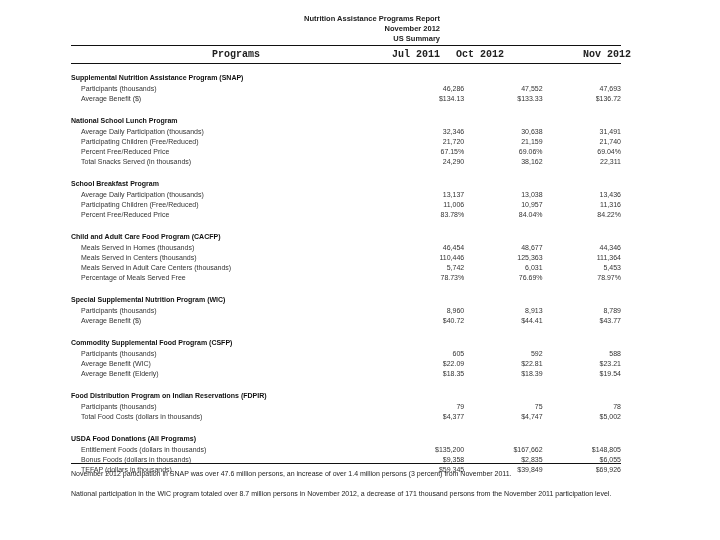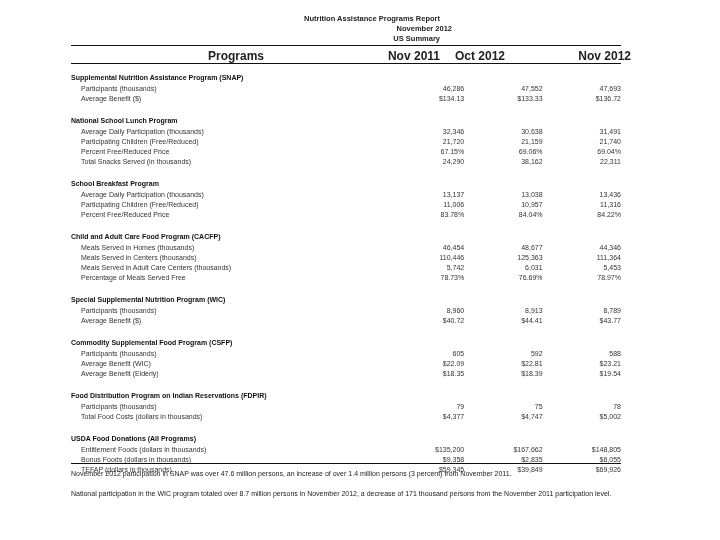--- a/index.html
+++ b/index.html
@@ -1,27 +1,27 @@
 <!DOCTYPE html>
 <html><head>
 <meta charset="utf-8">
 <style>
   html, body { margin: 0; padding: 0; background: #ffffff; }
   body { width: 720px; height: 540px; position: relative; overflow: hidden;
          font-family: "Liberation Sans", sans-serif; color: #222; }
   .title { position: absolute; left: 0; width: 440px; text-align: right;
            font-weight: bold; font-size: 7.5px; line-height: 10px; color:#222; }
   .t1 { top: 14px; left: 0; width: 440px; }
-  .t2 { top: 24px; padding-left: 12px; }
+  .t2 { top: 24px; }
   .t3 { top: 34px; }
   .rule { position: absolute; left: 71px; width: 550px; height: 1px; background: #111; }
   .r1 { top: 45px; }
   .r2 { top: 63px; }
   .r3 { top: 463px; }
-  .hdr { position: absolute; top: 49px; font-weight: bold; font-size: 12px; }
+  .hdr { position: absolute; top: 49px; font-weight: bold; font-size: 10px; font-family: Liberation Mono, monospace; }
   table { position: absolute; left: 71px; top: 72px; width: 550px; border-collapse: collapse;
           font-size: 7px; }
   td { padding: 0; height: 10px; line-height: 10px; white-space: nowrap; }
   td.lbl { padding-left: 10px; width: 330px; color:#333; }
   td.num { text-align: right; color:#333; }
   td.v1 { width: 60px; padding-right: 0; }
   td.v2 { width: 80px; }
   td.v3 { width: 80px; }
   tr.sec td { font-weight: bold; color: #111; padding-left: 0; height: 12px; }
   tr.gap td { height: 11px; }
@@ -31,21 +31,21 @@
 </style>
 </head>
 <body>
 
 <div class="title t1">Nutrition Assistance Programs Report</div>
 <div class="title t2">November 2012</div>
 <div class="title t3">US Summary</div>
 
 <div class="rule r1"></div>
 <div class="hdr" style="left:71px;width:330px;text-align:center;">Programs</div>
-<div class="hdr" style="left:380px;width:60px;text-align:right;">Nov 2011</div>
+<div class="hdr" style="left:380px;width:60px;text-align:right;">Jul 2011</div>
 <div class="hdr" style="left:440px;width:80px;text-align:center;">Oct 2012</div>
 <div class="hdr" style="left:520px;width:111px;text-align:right;">Nov 2012</div>
 <div class="rule r2"></div>
 
 <table>
   <tbody id="tbody">
       <tr class="sec">
         <td colspan="4">Supplemental Nutrition Assistance Program (SNAP)</td>
       </tr>
       <tr>

